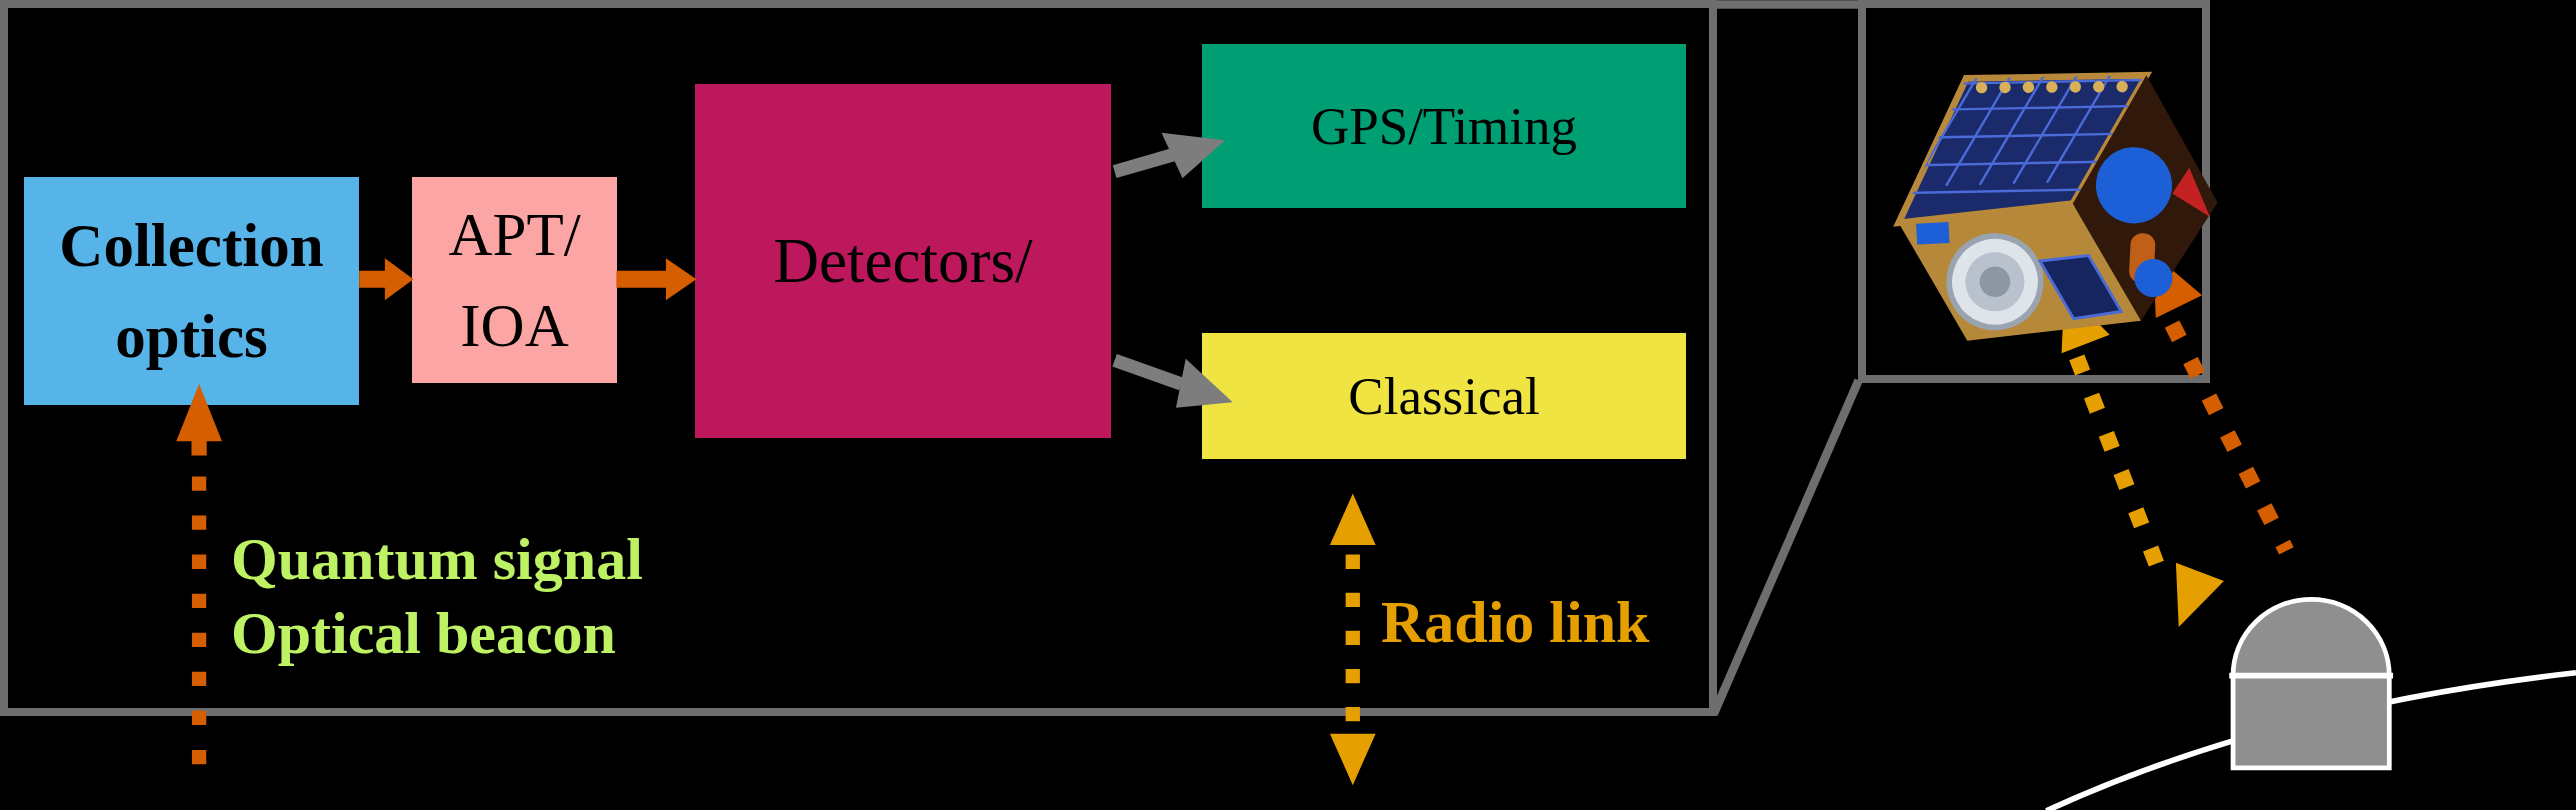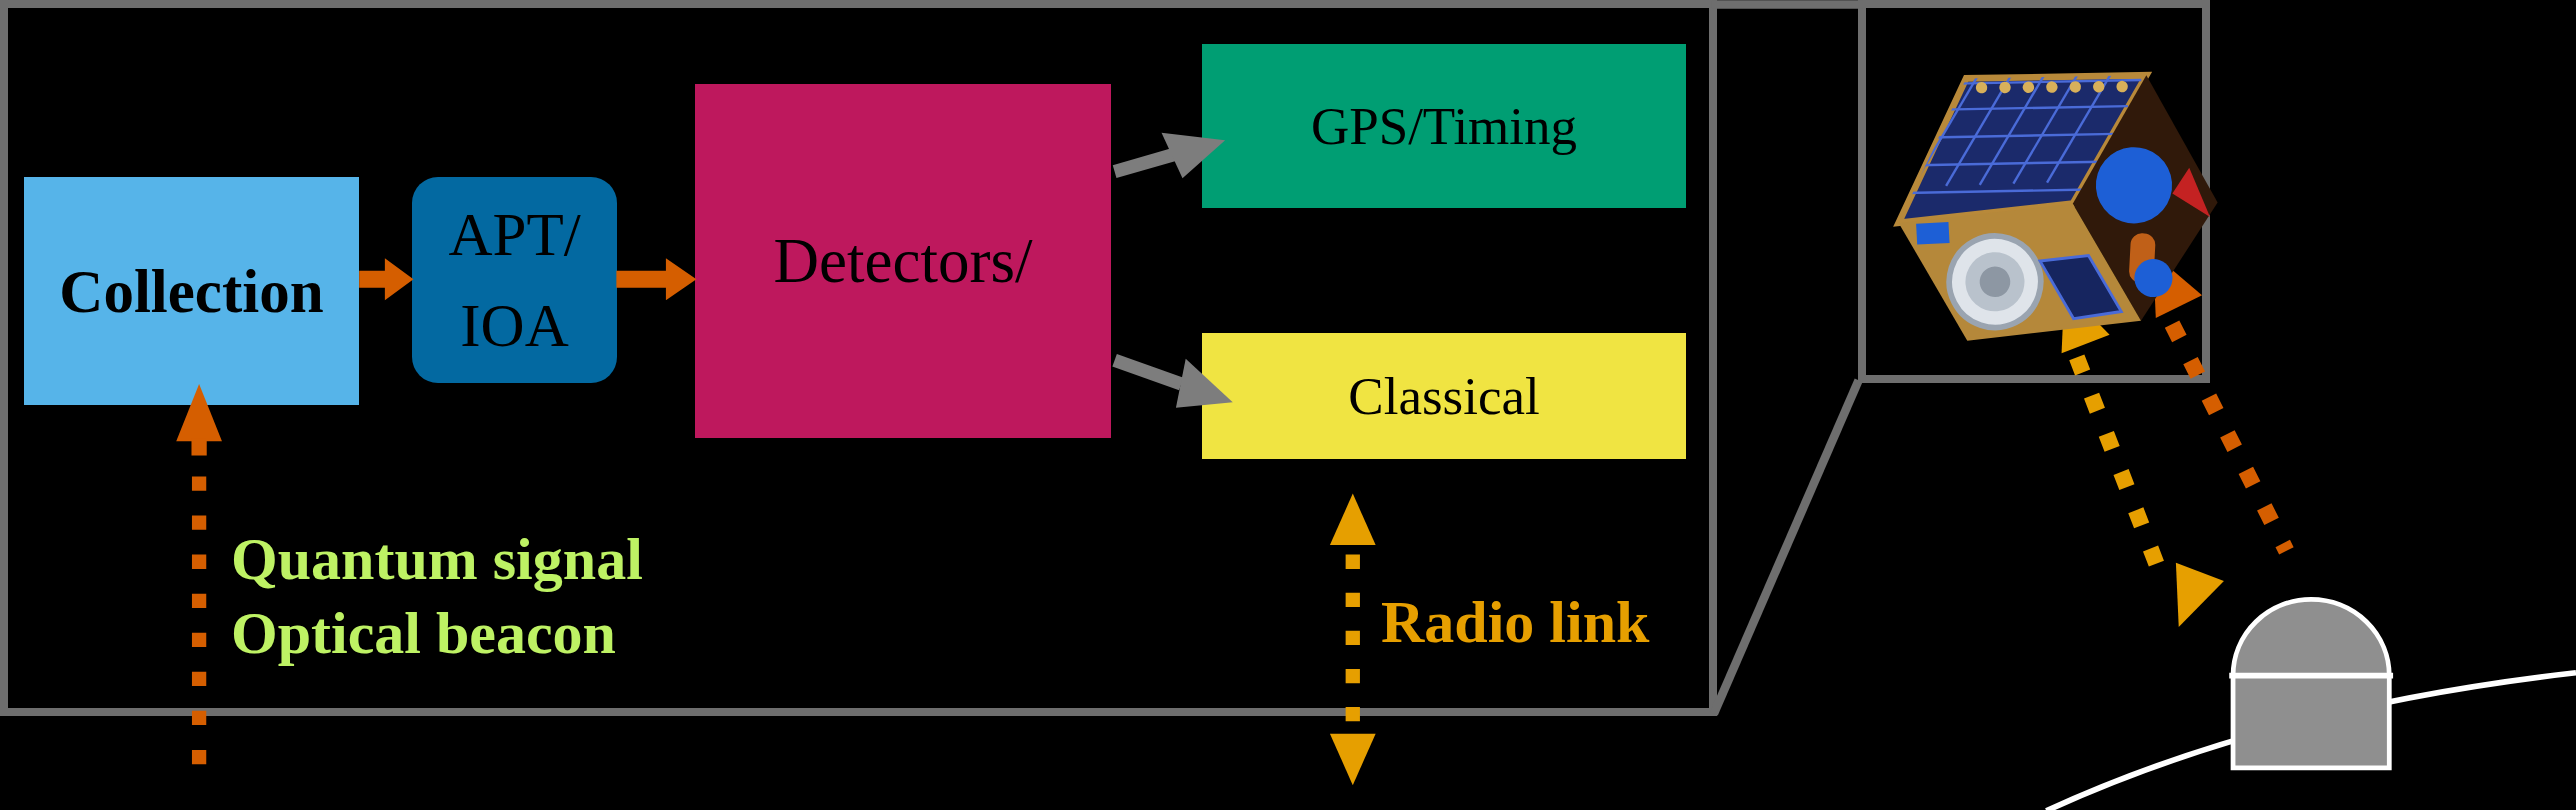--- a/index.html
+++ b/index.html
@@ -24,21 +24,21 @@
     display: flex;
     flex-direction: column;
     align-items: center;
     justify-content: center;
     text-align: right;
     color: #000;
     box-sizing: border-box;
   }
   .block span { display: block; white-space: nowrap; }
   #block-collection { left: 24px;   top: 177px; width: 335px; height: 228px; background: #56B4E9; font-size: 61px; line-height: 91px; font-weight: bold; }
-  #block-apt        { left: 412px;  top: 177px; width: 205px; height: 206px; background: #0369a1; font-size: 61px; line-height: 91px; border-radius: 26px; }
+  #block-apt        { left: 412px;  top: 177px; width: 205px; height: 206px; background: #fca5a5; font-size: 61px; line-height: 91px; }
   #block-detectors  { left: 695px;  top: 84px;  width: 416px; height: 354px; background: #be185d; font-size: 63px; line-height: 93px; }
   #block-gps        { left: 1202px; top: 44px;  width: 484px; height: 164px; background: #009E73; font-size: 53px; line-height: 76px; }
   #block-classical  { left: 1202px; top: 333px; width: 484px; height: 126px; background: #F0E442; font-size: 53px; line-height: 74px; }
   .annotation {
     position: absolute;
     font-weight: bold;
     white-space: nowrap;
   }
   #label-quantum-optical {
     left: 231px; top: 522px;
@@ -60,20 +60,21 @@
 </head>
 <body>
 
 <div id="canvas">
 
   <div id="ground-station-box" class="frame"></div>
   <div id="satellite-box" class="frame"></div>
 
   <div id="block-collection" class="block">
     <span>Collection</span>
+    <span>optics</span>
   </div>
   <div id="block-apt" class="block">
     <span>APT/</span>
     <span>IOA</span>
   </div>
   <div id="block-detectors" class="block">
     <span>Detectors/</span>
   </div>
   <div id="block-gps" class="block">
     <span>GPS/Timing</span>

